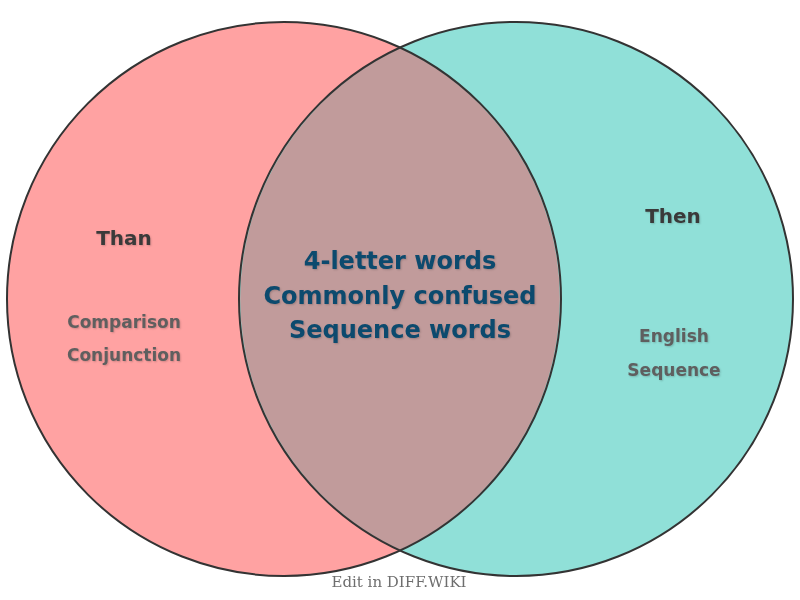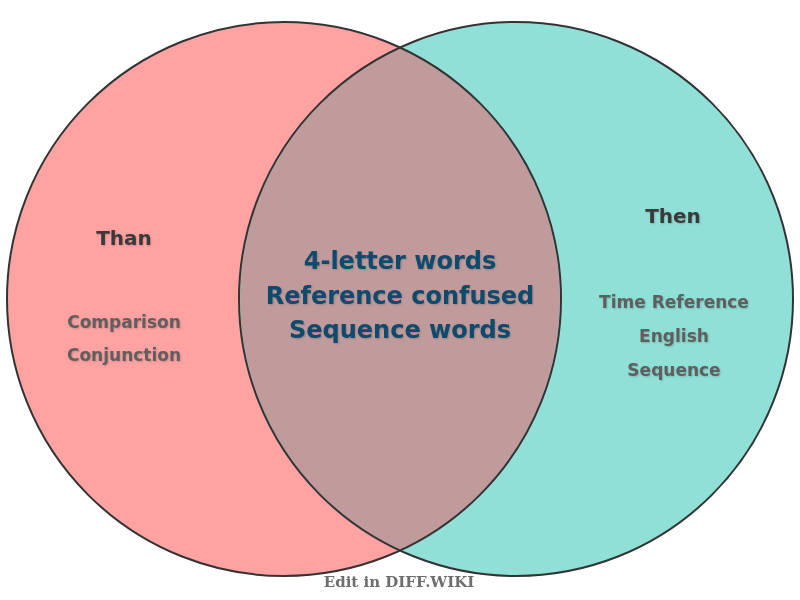--- a/index.html
+++ b/index.html
@@ -40,21 +40,21 @@
   }
   .overlap-label {
     font-size: 24px;
     color: #0c4a6e;
   }
   .footer-label {
     position: absolute;
     transform: translate(-50%, -50%);
     white-space: nowrap;
     font-family: "DejaVu Serif", serif;
-    font-weight: bold;
+    font-weight: normal;
     font-size: 15px;
     color: #6e6e6e;
   }
   
   .pos-than        { left: 124px; top: 238px; }
   .pos-left-0      { left: 124px; top: 322px; }
   .pos-left-1      { left: 124px; top: 355px; }
   .pos-mid-0       { left: 400px; top: 261px; }
   .pos-mid-1       { left: 400px; top: 296px; }
   .pos-mid-2       { left: 400px; top: 330px; }
@@ -76,24 +76,23 @@
     <circle cx="284" cy="299" r="277" fill="none" stroke-width="2" stroke="#333333"></circle>
     <circle cx="516" cy="299" r="277" fill="none" stroke-width="2" stroke="#333333"></circle>
   </svg>
 
   <div class="label circle-title pos-than">Than</div>
 
   <div class="label item-label pos-left-0">Comparison</div>
   <div class="label item-label pos-left-1">Conjunction</div>
 
   <div class="label overlap-label pos-mid-0">4-letter words</div>
-  <div class="label overlap-label pos-mid-1">Reference confused</div>
+  <div class="label overlap-label pos-mid-1">Commonly confused</div>
   <div class="label overlap-label pos-mid-2">Sequence words</div>
 
   <div class="label circle-title pos-then">Then</div>
 
-  <div class="label item-label pos-right-0">Time Reference</div>
   <div class="label item-label pos-right-1">English</div>
   <div class="label item-label pos-right-2">Sequence</div>
 
   <div class="footer-label pos-footer">Edit in DIFF.WIKI</div>
 
 </div>
 
 </body></html>

